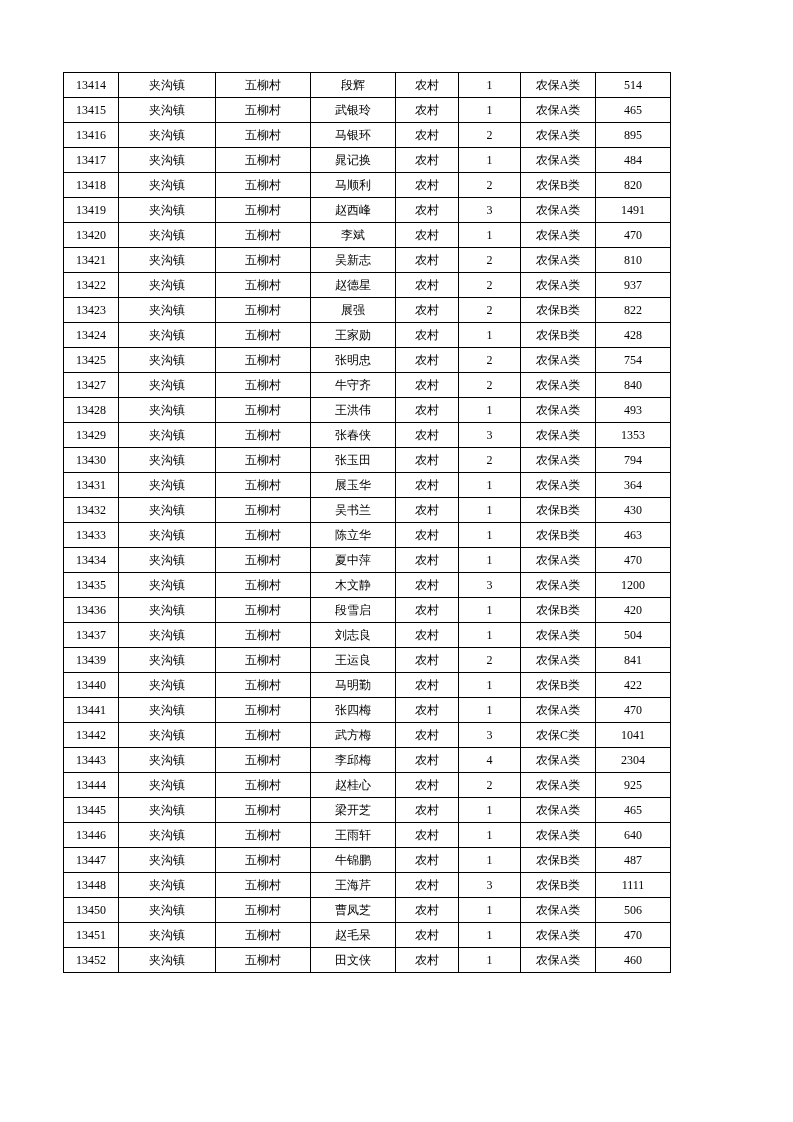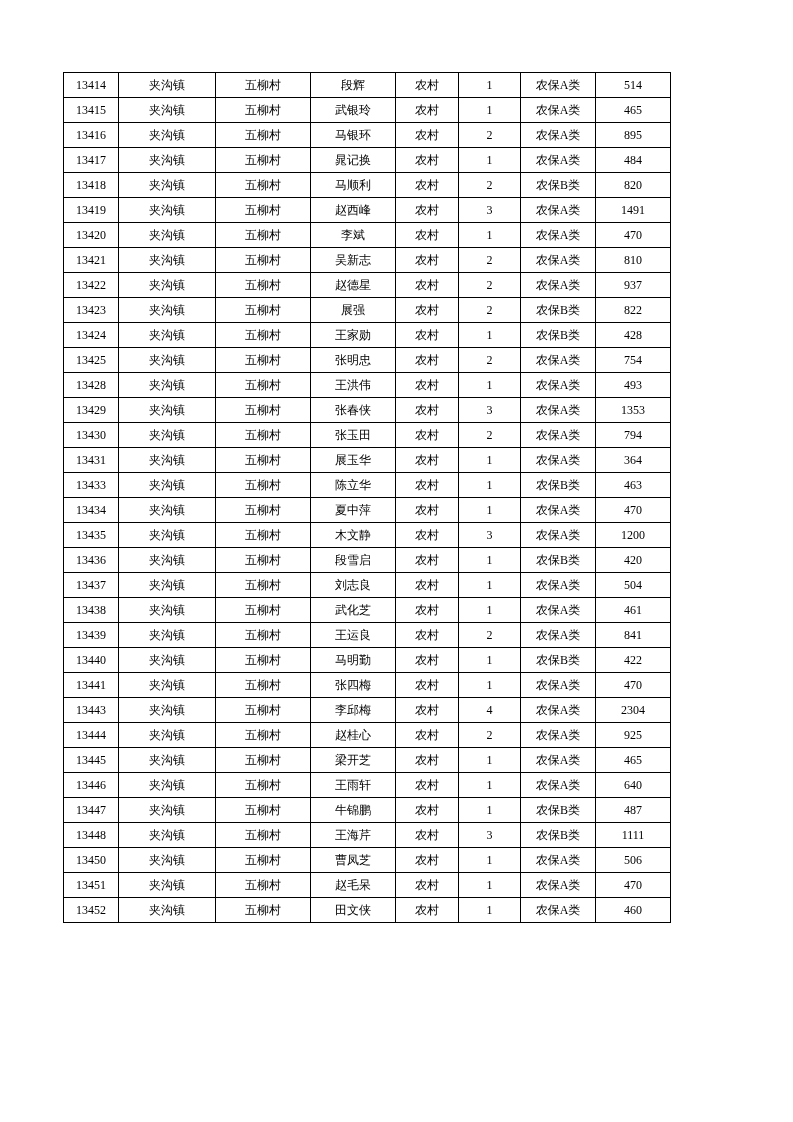--- a/index.html
+++ b/index.html
@@ -165,20 +165,30 @@
           <td>13425</td>
           <td>夹沟镇</td>
           <td>五柳村</td>
           <td>张明忠</td>
           <td>农村</td>
           <td>2</td>
           <td>农保A类</td>
           <td>754</td>
         </tr>
         <tr>
+          <td>13427</td>
+          <td>夹沟镇</td>
+          <td>五柳村</td>
+          <td>牛守齐</td>
+          <td>农村</td>
+          <td>2</td>
+          <td>农保A类</td>
+          <td>840</td>
+        </tr>
+        <tr>
           <td>13428</td>
           <td>夹沟镇</td>
           <td>五柳村</td>
           <td>王洪伟</td>
           <td>农村</td>
           <td>1</td>
           <td>农保A类</td>
           <td>493</td>
         </tr>
         <tr>
@@ -205,20 +215,30 @@
           <td>13431</td>
           <td>夹沟镇</td>
           <td>五柳村</td>
           <td>展玉华</td>
           <td>农村</td>
           <td>1</td>
           <td>农保A类</td>
           <td>364</td>
         </tr>
         <tr>
+          <td>13432</td>
+          <td>夹沟镇</td>
+          <td>五柳村</td>
+          <td>吴书兰</td>
+          <td>农村</td>
+          <td>1</td>
+          <td>农保B类</td>
+          <td>430</td>
+        </tr>
+        <tr>
           <td>13433</td>
           <td>夹沟镇</td>
           <td>五柳村</td>
           <td>陈立华</td>
           <td>农村</td>
           <td>1</td>
           <td>农保B类</td>
           <td>463</td>
         </tr>
         <tr>
@@ -255,30 +275,20 @@
           <td>13437</td>
           <td>夹沟镇</td>
           <td>五柳村</td>
           <td>刘志良</td>
           <td>农村</td>
           <td>1</td>
           <td>农保A类</td>
           <td>504</td>
         </tr>
         <tr>
-          <td>13438</td>
-          <td>夹沟镇</td>
-          <td>五柳村</td>
-          <td>武化芝</td>
-          <td>农村</td>
-          <td>1</td>
-          <td>农保A类</td>
-          <td>461</td>
-        </tr>
-        <tr>
           <td>13439</td>
           <td>夹沟镇</td>
           <td>五柳村</td>
           <td>王运良</td>
           <td>农村</td>
           <td>2</td>
           <td>农保A类</td>
           <td>841</td>
         </tr>
         <tr>
@@ -293,20 +303,30 @@
         </tr>
         <tr>
           <td>13441</td>
           <td>夹沟镇</td>
           <td>五柳村</td>
           <td>张四梅</td>
           <td>农村</td>
           <td>1</td>
           <td>农保A类</td>
           <td>470</td>
+        </tr>
+        <tr>
+          <td>13442</td>
+          <td>夹沟镇</td>
+          <td>五柳村</td>
+          <td>武方梅</td>
+          <td>农村</td>
+          <td>3</td>
+          <td>农保C类</td>
+          <td>1041</td>
         </tr>
         <tr>
           <td>13443</td>
           <td>夹沟镇</td>
           <td>五柳村</td>
           <td>李邱梅</td>
           <td>农村</td>
           <td>4</td>
           <td>农保A类</td>
           <td>2304</td>

